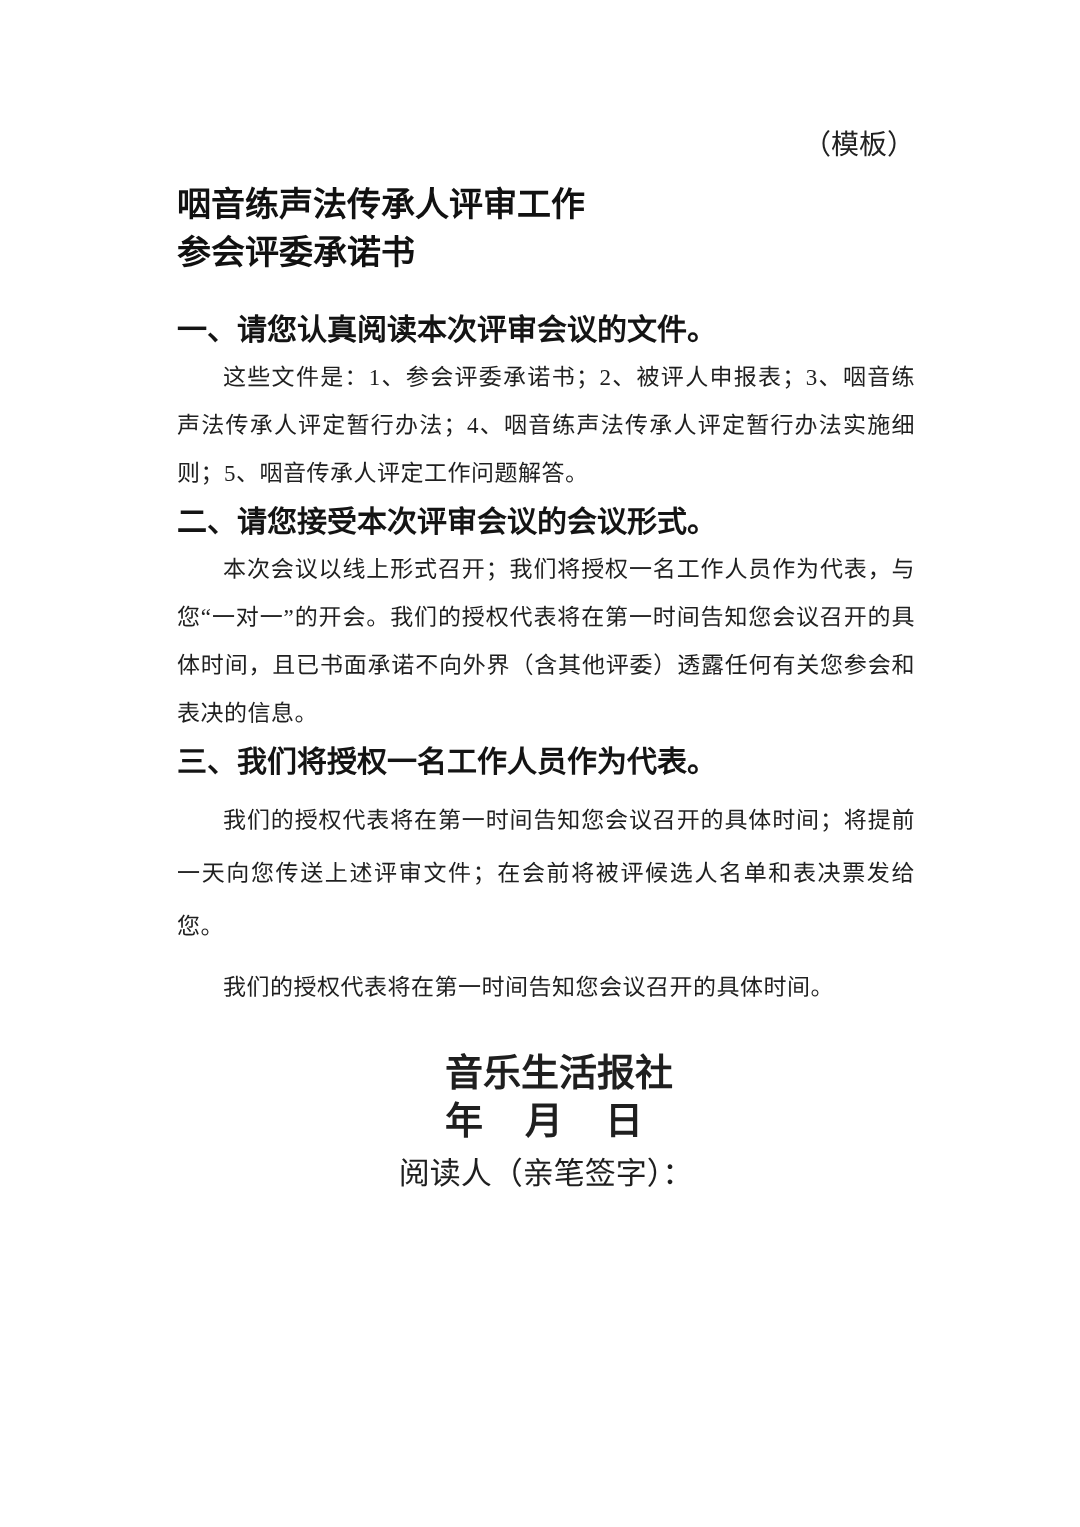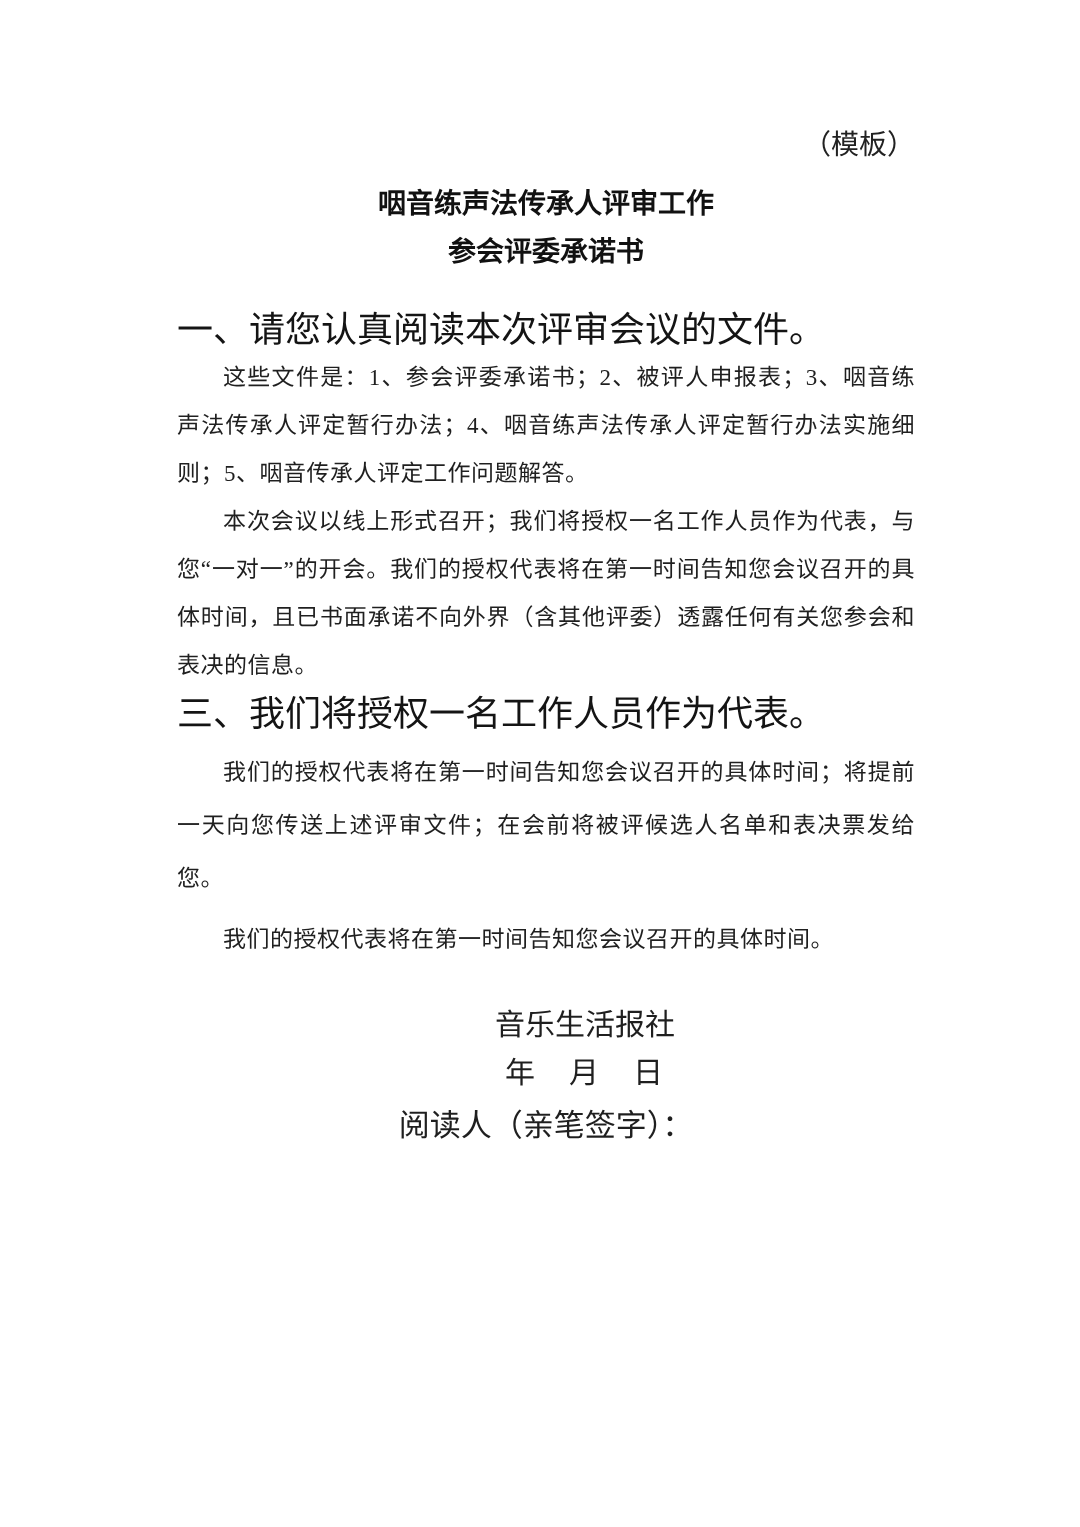--- a/index.html
+++ b/index.html
@@ -24,34 +24,34 @@
     top: 0;
   }
   .template-label {
     margin-top: 125px;
     text-align: right;
     font-size: 28px;
     line-height: 40px;
     color: #222222;
   }
   .doc-title {
-    text-align: center;
+    text-align: left;
     font-family: "Liberation Sans", "DejaVu Sans", sans-serif;
     font-weight: bold;
-    font-size: 28px;
+    font-size: 34px;
     line-height: 48px;
     color: #111111;
   }
   .doc-title.first {
     margin-top: 15px;
   }
   .section-heading {
     font-family: "Liberation Sans", "DejaVu Sans", sans-serif;
-    font-weight: normal;
-    font-size: 36px;
+    font-weight: bold;
+    font-size: 30px;
     line-height: 48px;
     color: #141414;
   }
   .section-heading.first {
     margin-top: 30px;
   }
   .section-body {
     font-size: 23px;
     line-height: 48px;
     text-align: justify;
@@ -62,24 +62,25 @@
   .section-body.loose {
     line-height: 53px;
     margin-top: 8px;
   }
   .section-heading.gap-sm { margin-top: 10px; }
   .signature-block {
     margin-top: 35px;
     margin-left: auto;
     margin-right: 190px;
     width: 280px;
-    text-align: center;
-    font-size: 30px;
+    text-align: left;
+    font-size: 38px;
     line-height: 48px;
     color: #1f1f1f;
+    font-weight: bold;
   }
   .signature-date {
     letter-spacing: 2px;
   }
   .reader-line {
     margin-top: 5px;
     font-size: 31px;
     line-height: 48px;
     color: #1f1f1f;
     text-align: center;
@@ -93,20 +94,21 @@
 
     <div class="template-label">（模板）</div>
 
     <div class="doc-title first">咽音练声法传承人评审工作</div>
 
     <div class="doc-title">参会评委承诺书</div>
 
     <div class="section-heading first">一、请您认真阅读本次评审会议的文件。</div>
     <div class="section-body">这些文件是：1、参会评委承诺书；2、被评人申报表；3、咽音练声法传承人评定暂行办法；4、咽音练声法传承人评定暂行办法实施细则；5、咽音传承人评定工作问题解答。</div>
 
+    <div class="section-heading">二、请您接受本次评审会议的会议形式。</div>
     <div class="section-body">本次会议以线上形式召开；我们将授权一名工作人员作为代表，与您“一对一”的开会。我们的授权代表将在第一时间告知您会议召开的具体时间，且已书面承诺不向外界（含其他评委）透露任何有关您参会和表决的信息。</div>
 
     <div class="section-heading">三、我们将授权一名工作人员作为代表。</div>
     <div class="section-body loose">我们的授权代表将在第一时间告知您会议召开的具体时间；将提前一天向您传送上述评审文件；在会前将被评候选人名单和表决票发给您。</div>
 
     <div class="section-body loose">我们的授权代表将在第一时间告知您会议召开的具体时间。</div>
 
     <div class="signature-block">
       <div class="signature-org">音乐生活报社</div>
       <div class="signature-date">年　月　日</div>

